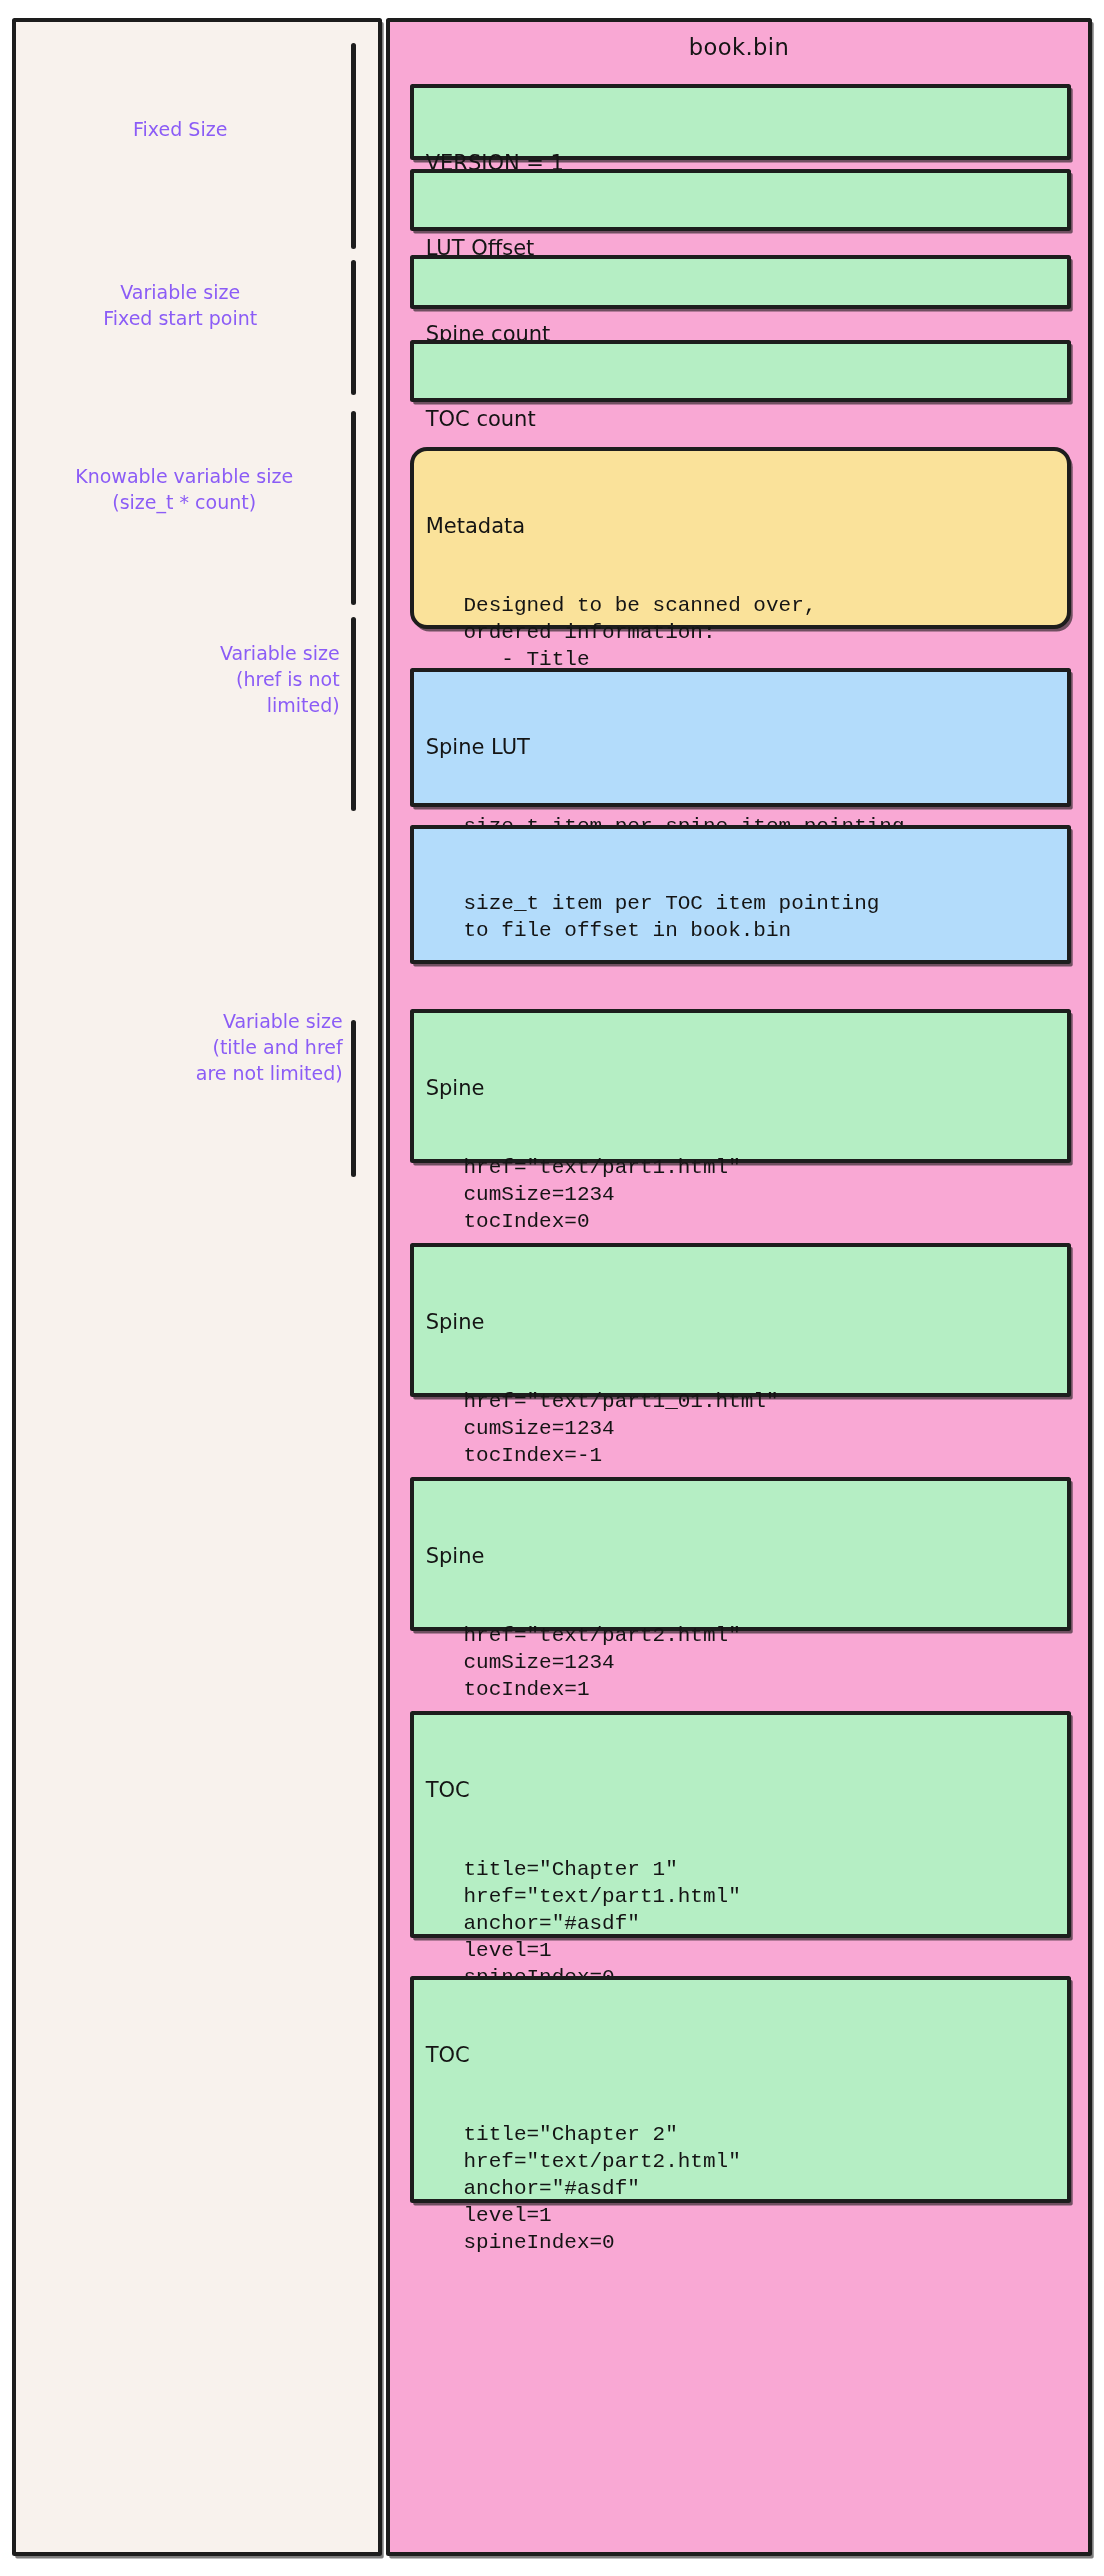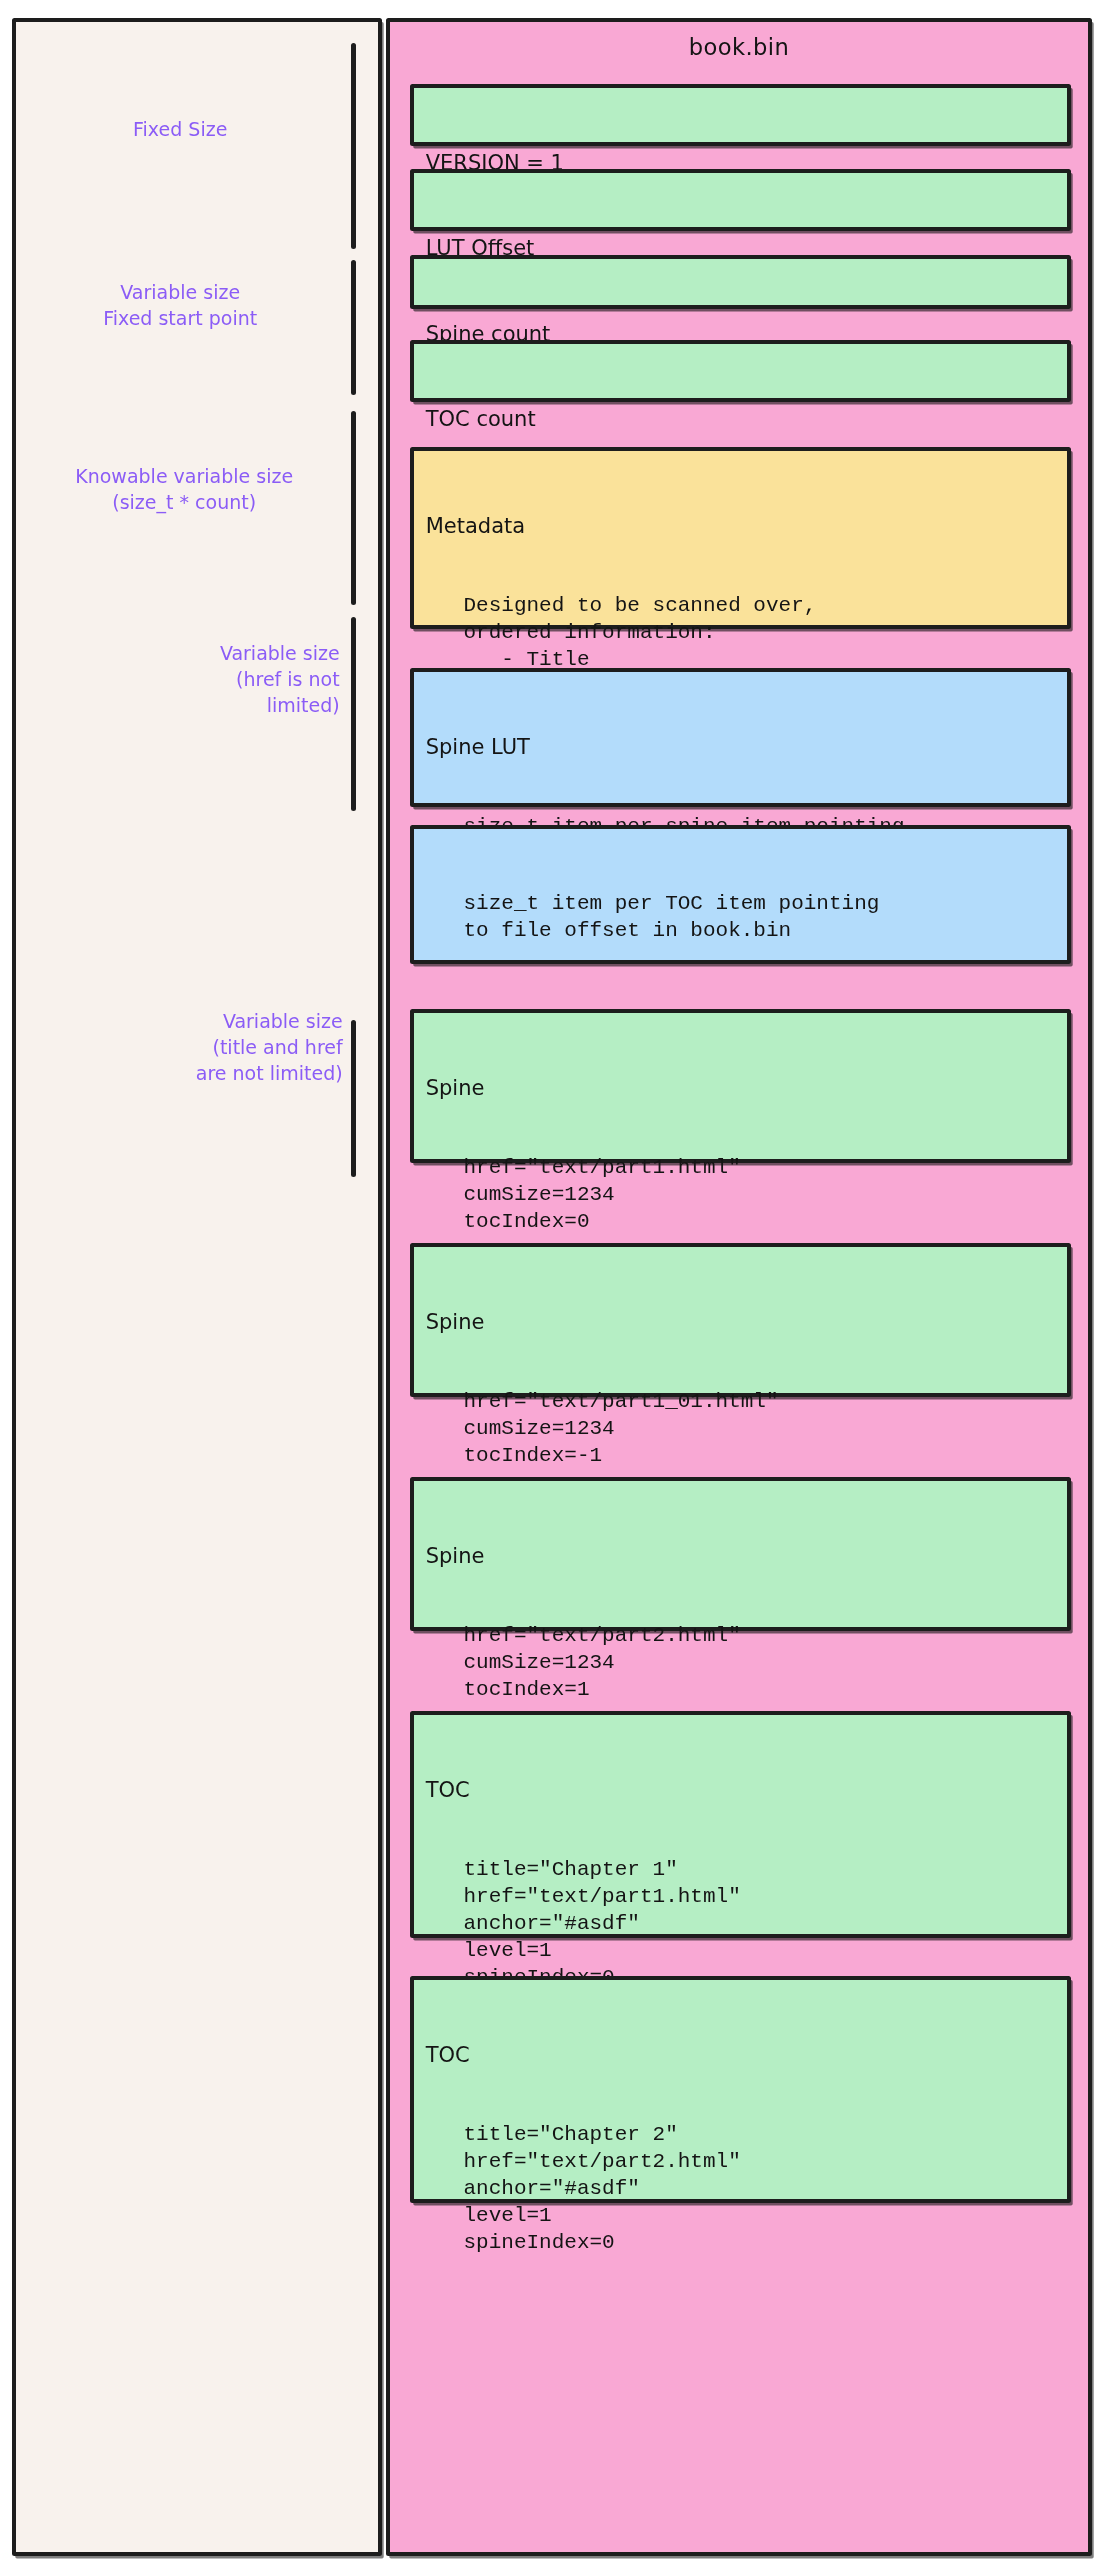--- a/index.html
+++ b/index.html
@@ -123,37 +123,37 @@
     <div class="bracket" style="left:335px; top:238px; height:135px;"></div>
     <div class="bracket" style="left:335px; top:389px; height:194px;"></div>
     <div class="bracket" style="left:335px; top:595px; height:194px;"></div>
     <div class="bracket" style="left:335px; top:998px; height:157px;"></div>
   </div>
 
   <div class="panel panel-right">
 
     <div class="panel-title">book.bin</div>
 
-    <div class="block green" style="top:62px; height:62px;">
+    <div class="block green" style="top:62px; height:76px;">
       <span class="block-title">VERSION = 1</span>
     </div>
 
     <div class="block green" style="top:147px; height:62px;">
       <span class="block-title">LUT Offset</span>
     </div>
 
     <div class="block green" style="top:233px; height:54px;">
       <span class="block-title">Spine count</span>
     </div>
 
     <div class="block green" style="top:318px; height:62px;">
       <span class="block-title">TOC count</span>
     </div>
 
-    <div class="block yellow" style="top:425px; height:182px;">
+    <div class="block yellow" style="top:425px; height:182px;border-radius:17px;">
       <span class="block-title">Metadata</span>
       <span class="block-body">   Designed to be scanned over,
    ordered information:
       - Title
       - Author
       - Book cover path</span>
     </div>
 
     <div class="block blue" style="top:646px; height:139px;">
       <span class="block-title">Spine LUT</span>

